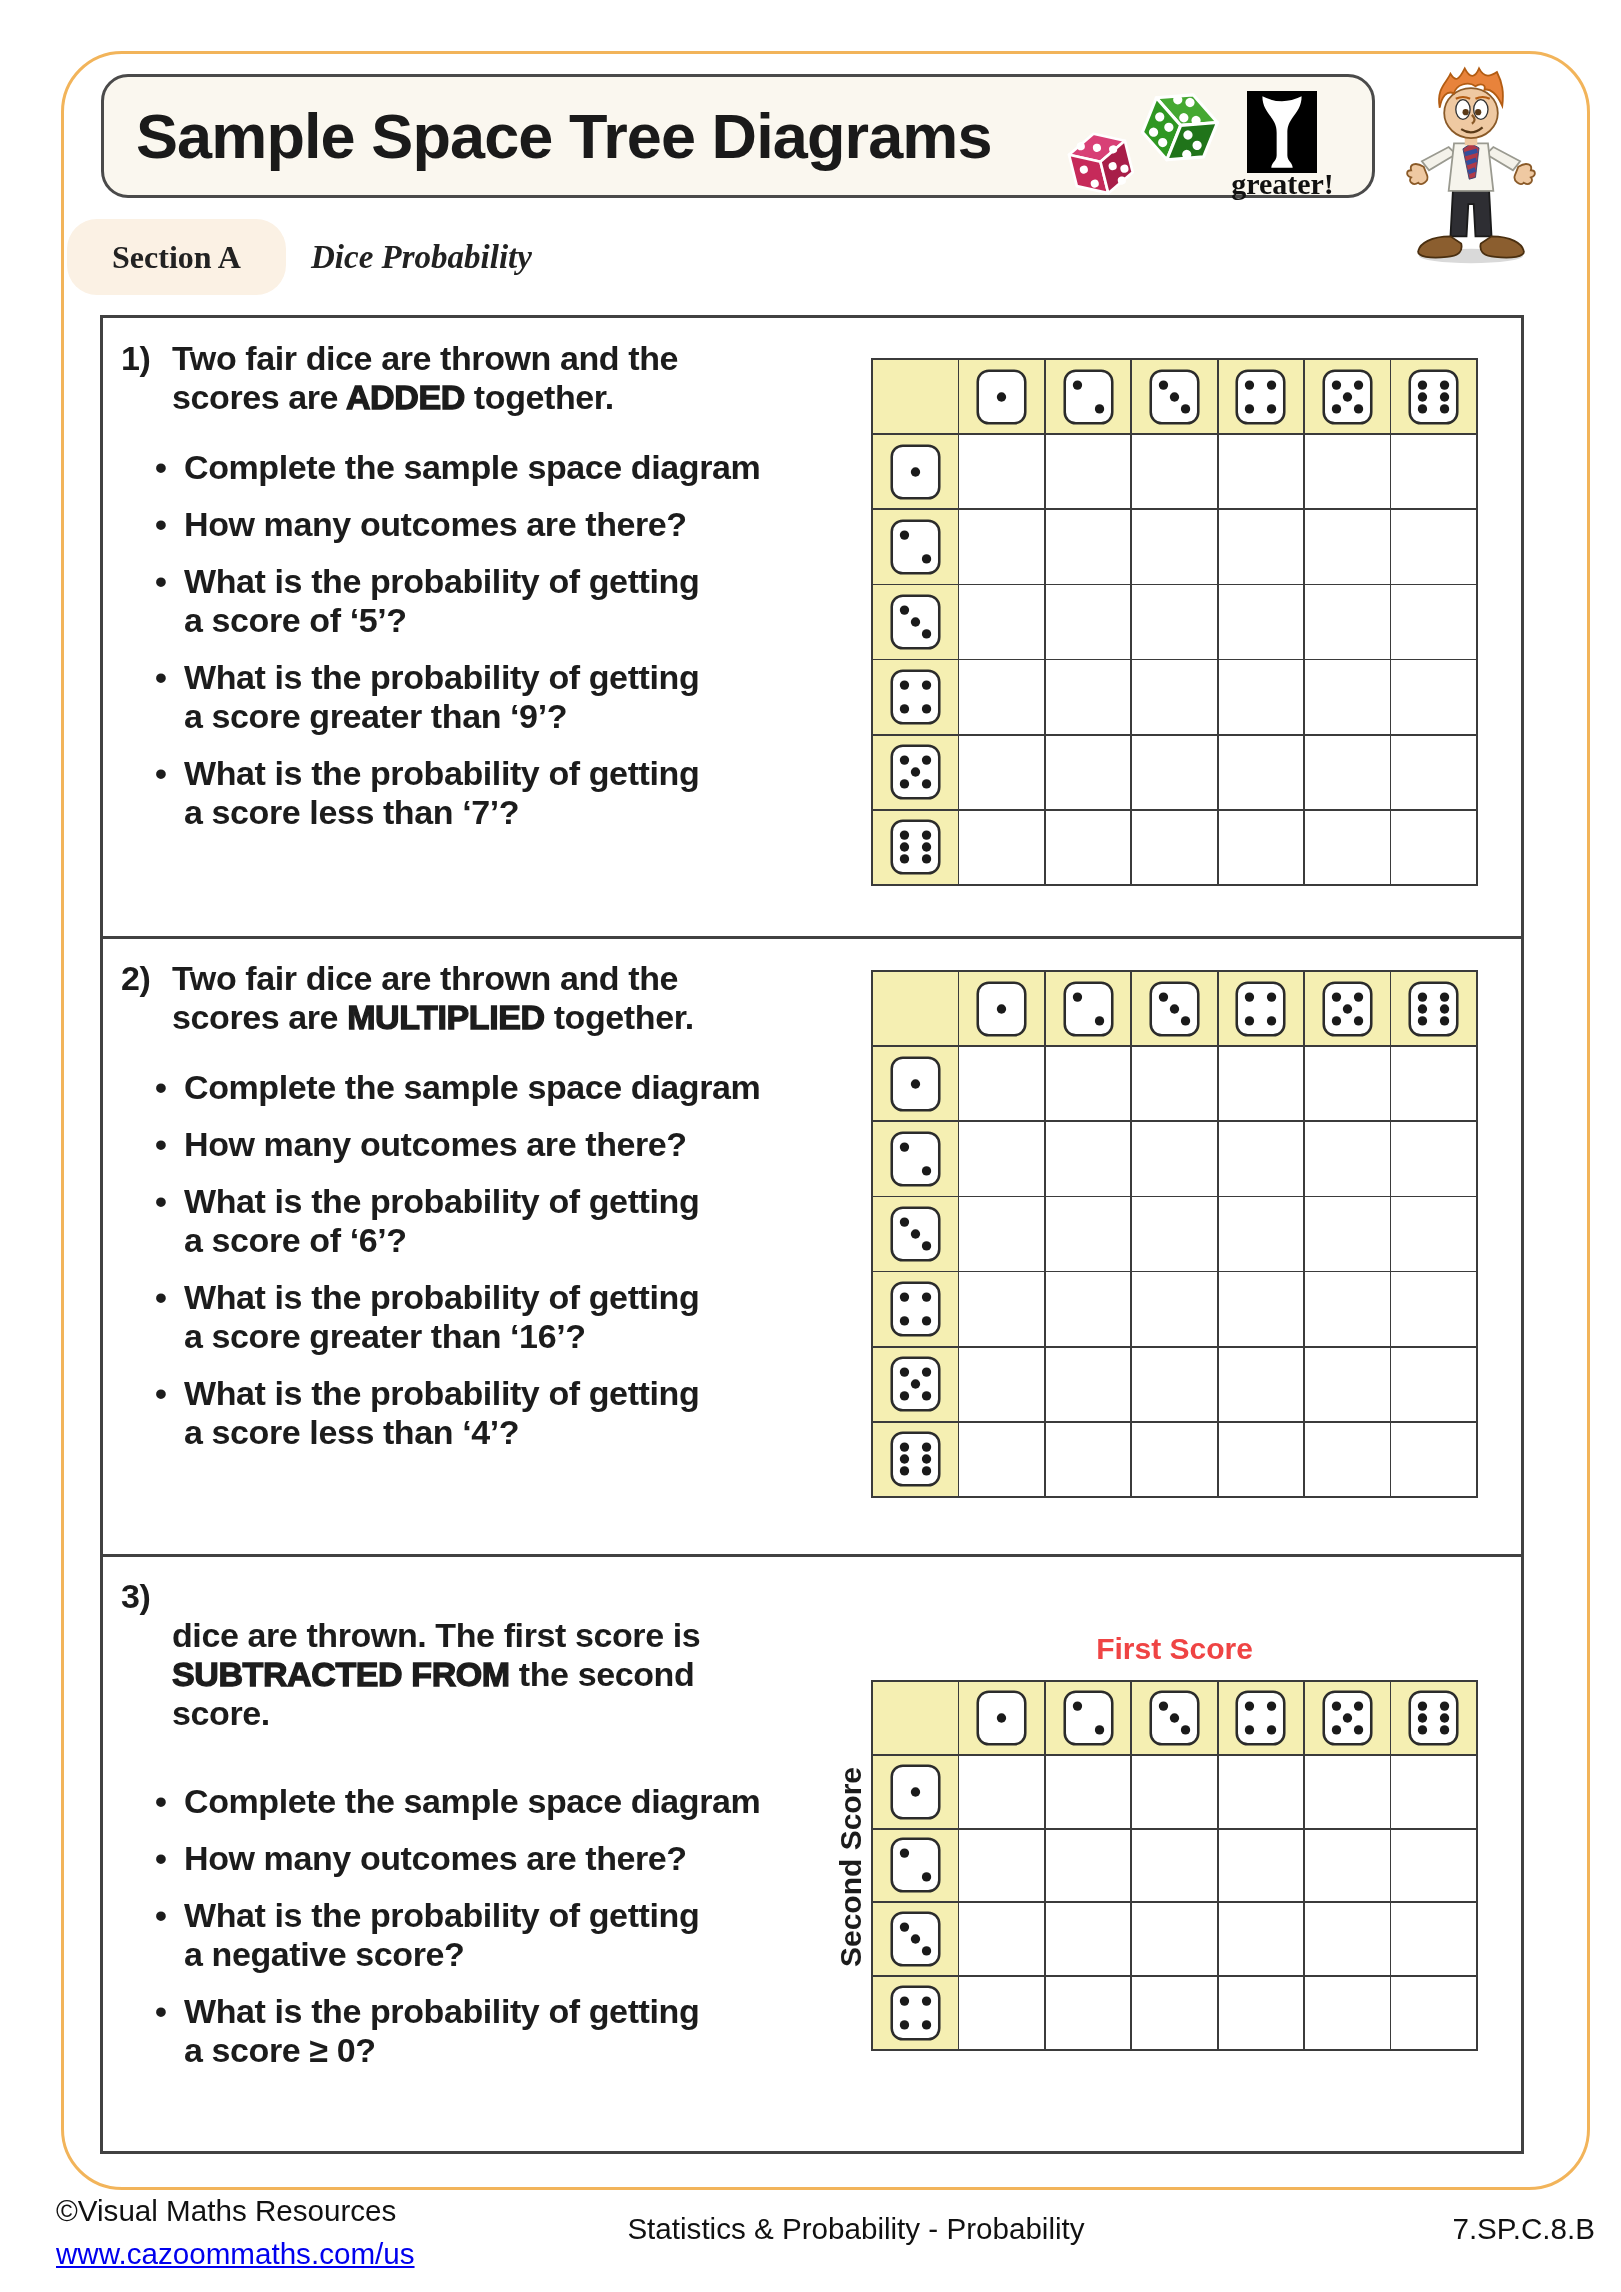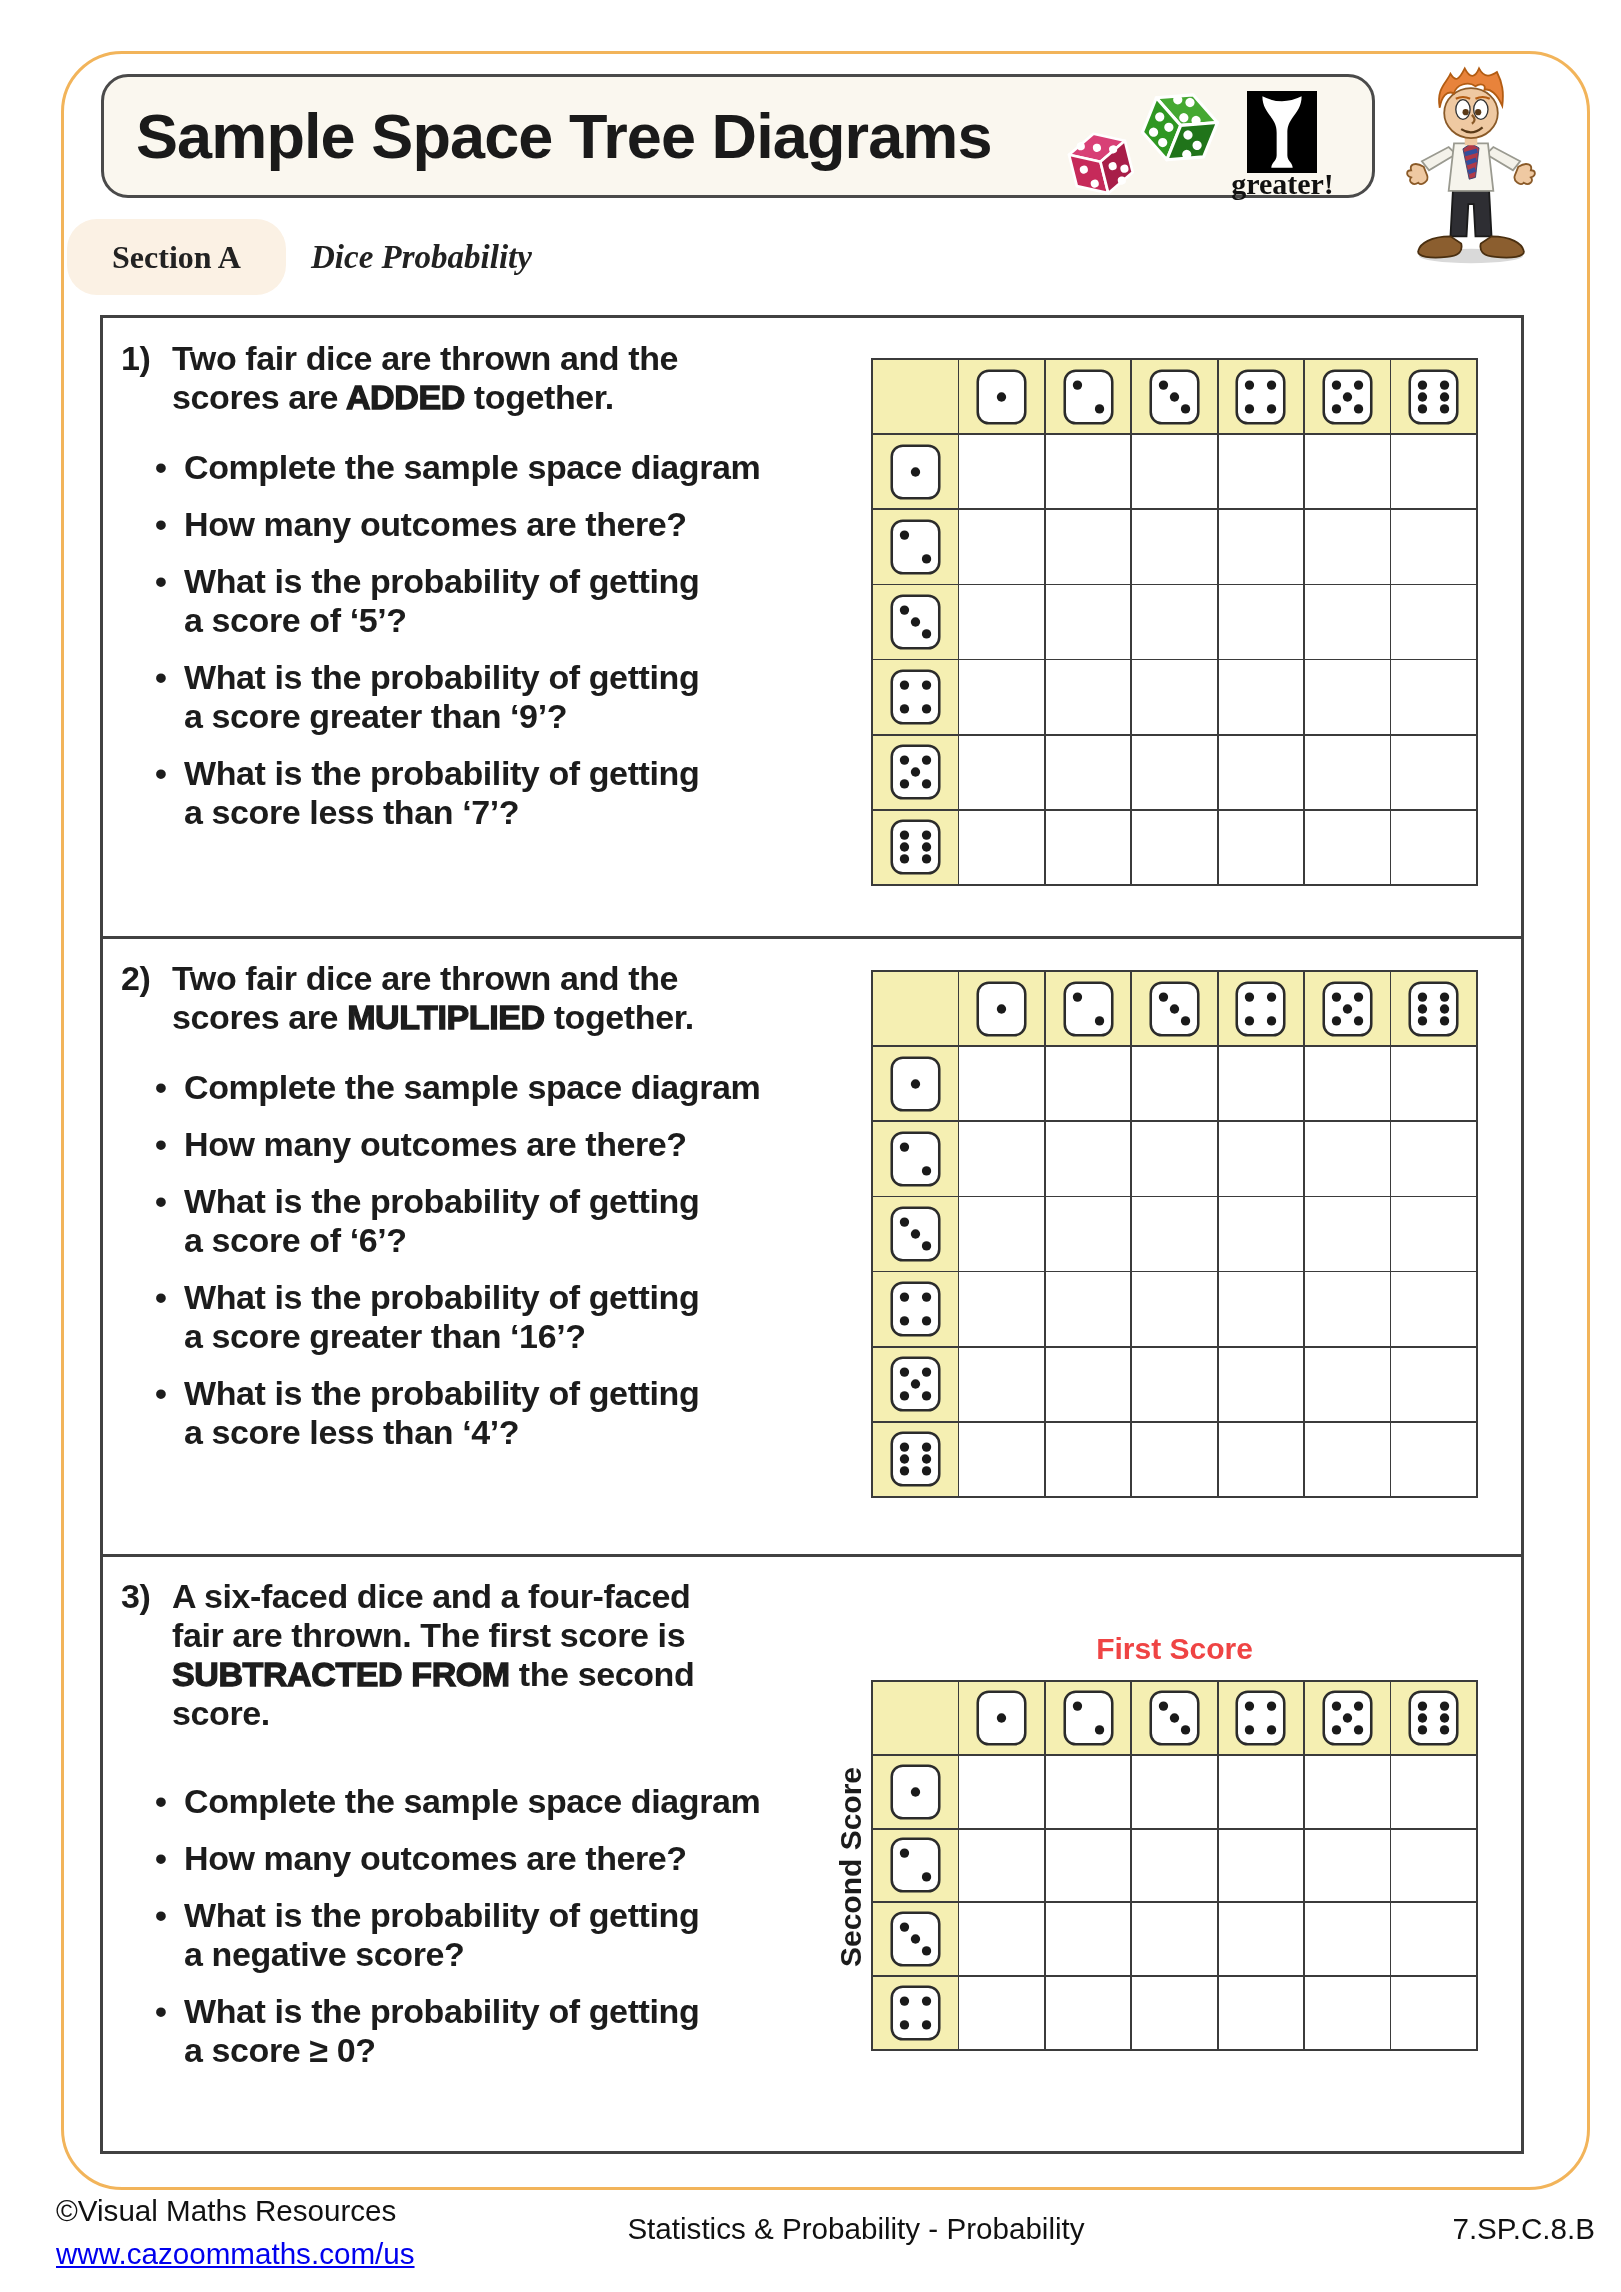--- a/index.html
+++ b/index.html
@@ -201,22 +201,22 @@
 a score greater than ‘16’?</li>
       <li>What is the probability of getting
 a score less than ‘4’?</li>
     </ul>
   </div>
 
   <div class="q-text q3" style="top:1577px;">
     <div class="q-intro">
       <span class="q-num">3)</span>
       <span class="q-body">
-        <span>A six-faced dice and a four-faced</span><br>
-        <span>fair are thrown. The first score is</span><br>
+        <br>
+        <span>dice are thrown. The first score is</span><br>
         <span class="kw">SUBTRACTED FROM</span><span> the second</span><br>
         <span>score.</span>
       </span>
     </div>
     <ul class="q-bullets">
       <li>Complete the sample space diagram</li>
       <li>How many outcomes are there?</li>
       <li>What is the probability of getting
 a negative score?</li>
       <li>What is the probability of getting

